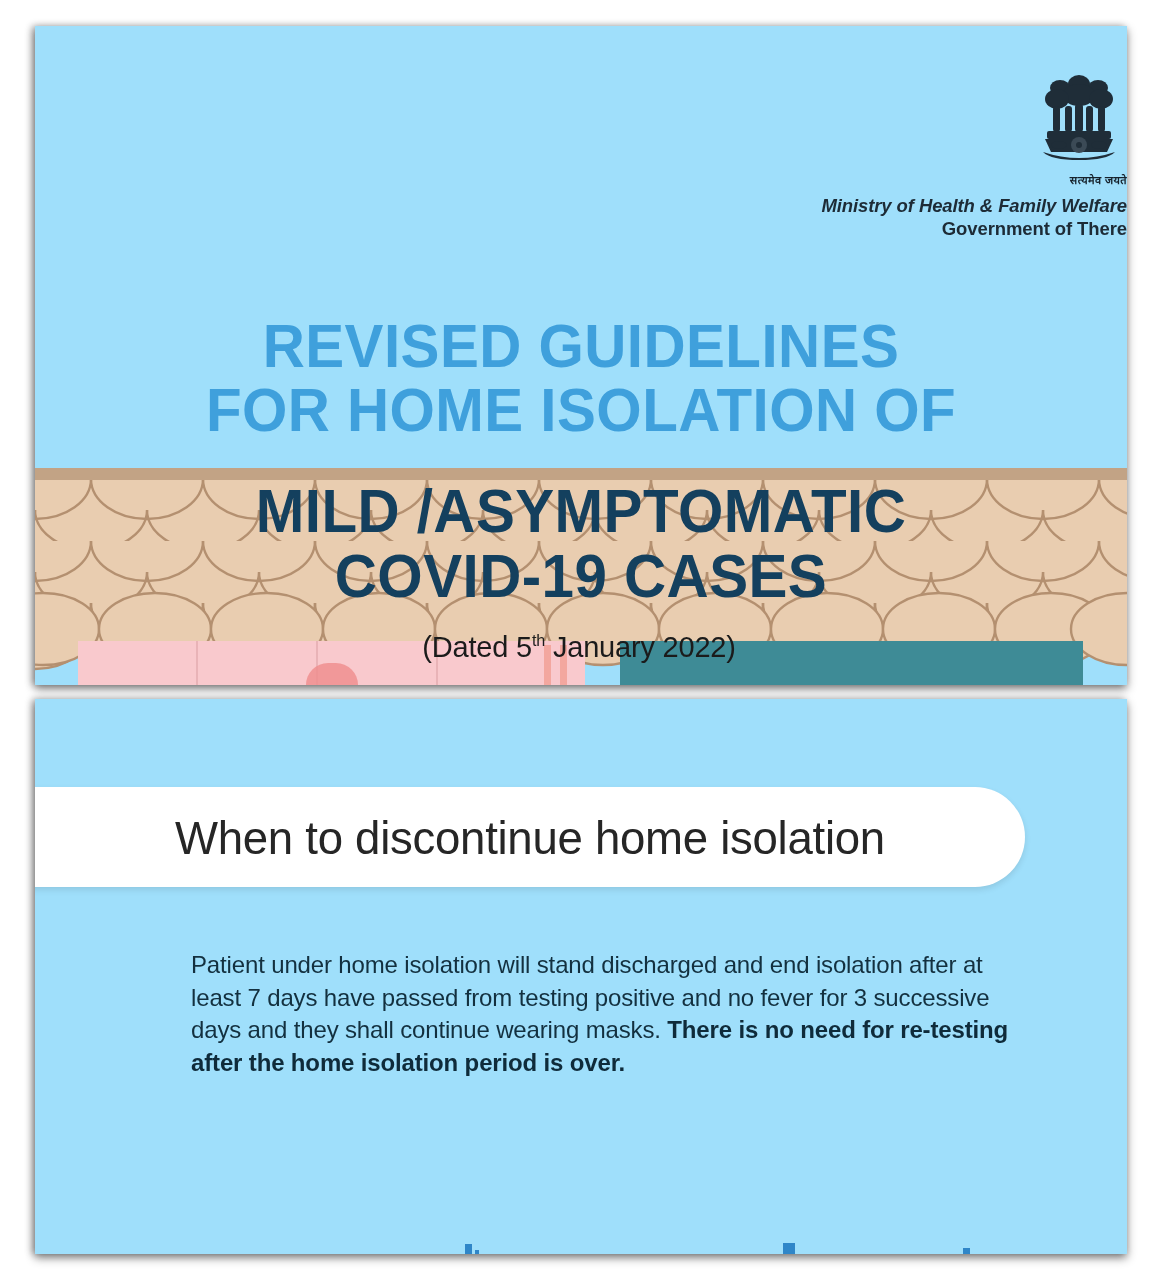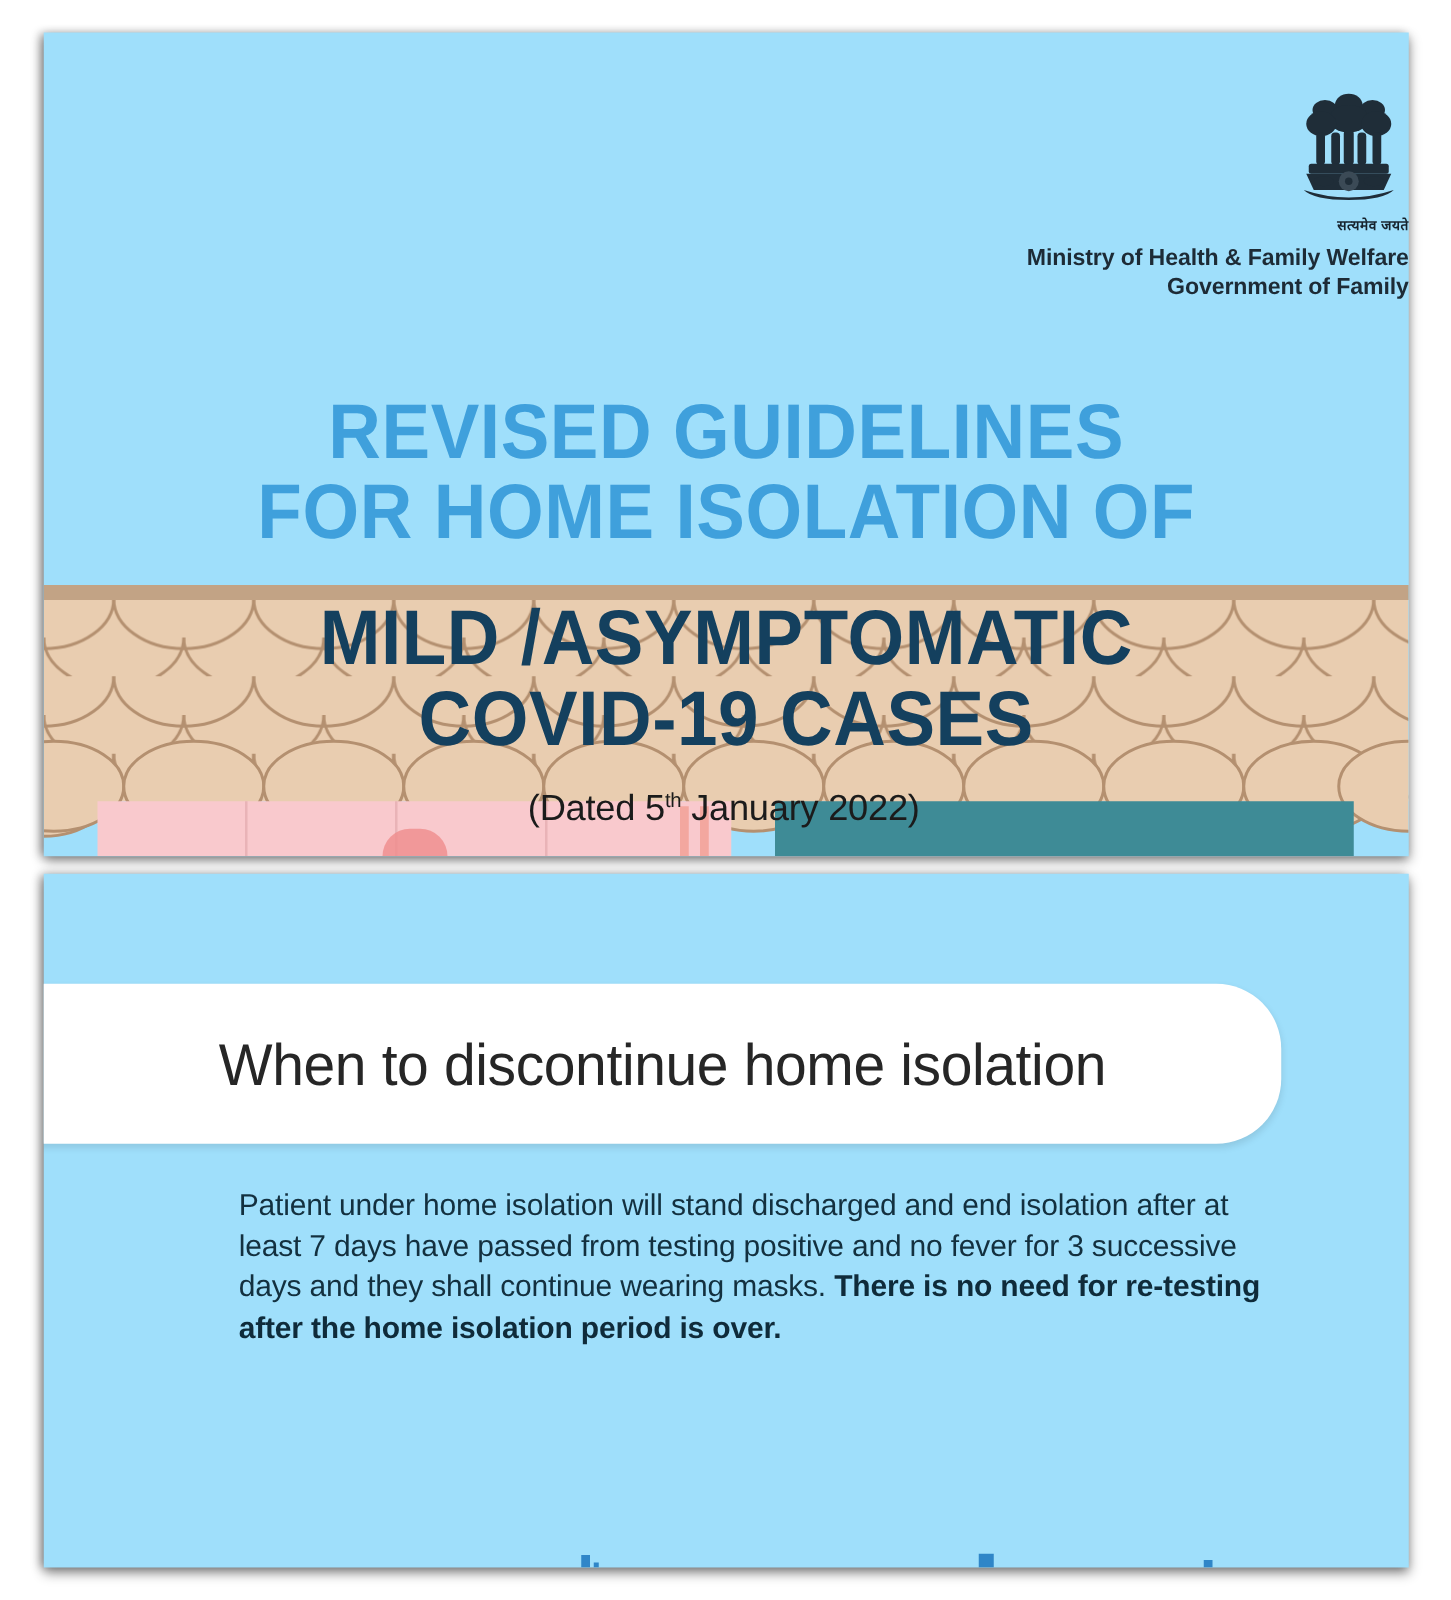--- a/index.html
+++ b/index.html
@@ -44,21 +44,21 @@
   }
   .ministry-line {
     font-family: "Liberation Sans", sans-serif;
     font-size: 18.5px;
     font-weight: bold;
     color: #1d2b36;
     text-align: center;
     line-height: 1.22;
     letter-spacing: -0.1px;
   }
-  .ministry-line.l1 { margin-top: 8px; }
+  .ministry-line.l1 { margin-top: 8px; font-style: italic; }
 
   
   .headline-blue {
     position: absolute;
     top: 288px; left: 0; right: 0;
     text-align: center;
     font-family: "Liberation Sans Narrow", "Liberation Sans", sans-serif;
     font-size: 62px;
     font-weight: bold;
     color: #3fa0dc;
@@ -147,21 +147,21 @@
     z-index: 6;
   }
   .dateline sup { font-size: 0.56em; vertical-align: super; }
 
   
   .section-pill {
     position: absolute;
     left: -26px;
     top: 88px;
     width: 1016px;
-    height: 128px;
+    height: 100px;
     background: #ffffff;
     border-radius: 0 52px 52px 0;
     display: flex;
     align-items: center;
     box-shadow: 0 3px 6px rgba(0,0,0,0.10);
   }
   .section-pill-text {
     margin-left: 166px;
     font-family: "Liberation Sans Narrow", "Liberation Sans", sans-serif;
     font-size: 47px;
@@ -223,21 +223,21 @@
         <circle cx="48" cy="75" r="3" fill="#1f2d38"></circle>
 
         <ellipse cx="28" cy="75" rx="8" ry="4"></ellipse>
         <ellipse cx="68" cy="75" rx="8" ry="4"></ellipse>
 
         <path d="M12 82 q36 12 72 0 q-8 8 -36 8 q-28 0 -36 -8 z"></path>
       </g>
     </svg>
     <div class="emblem-motto">सत्यमेव जयते</div>
     <div class="ministry-line l1">Ministry of Health &amp; Family Welfare</div>
-    <div class="ministry-line">Government of Family</div>
+    <div class="ministry-line">Government of There</div>
   </div>
 
   <div class="headline-blue">
     <div>REVISED GUIDELINES</div>
     <div>FOR HOME ISOLATION OF</div>
   </div>
 
   <div class="roof-band">
     <div class="roof-ridge"></div>
     <svg class="roof-shingles" viewBox="0 0 1092 206" preserveAspectRatio="none">

